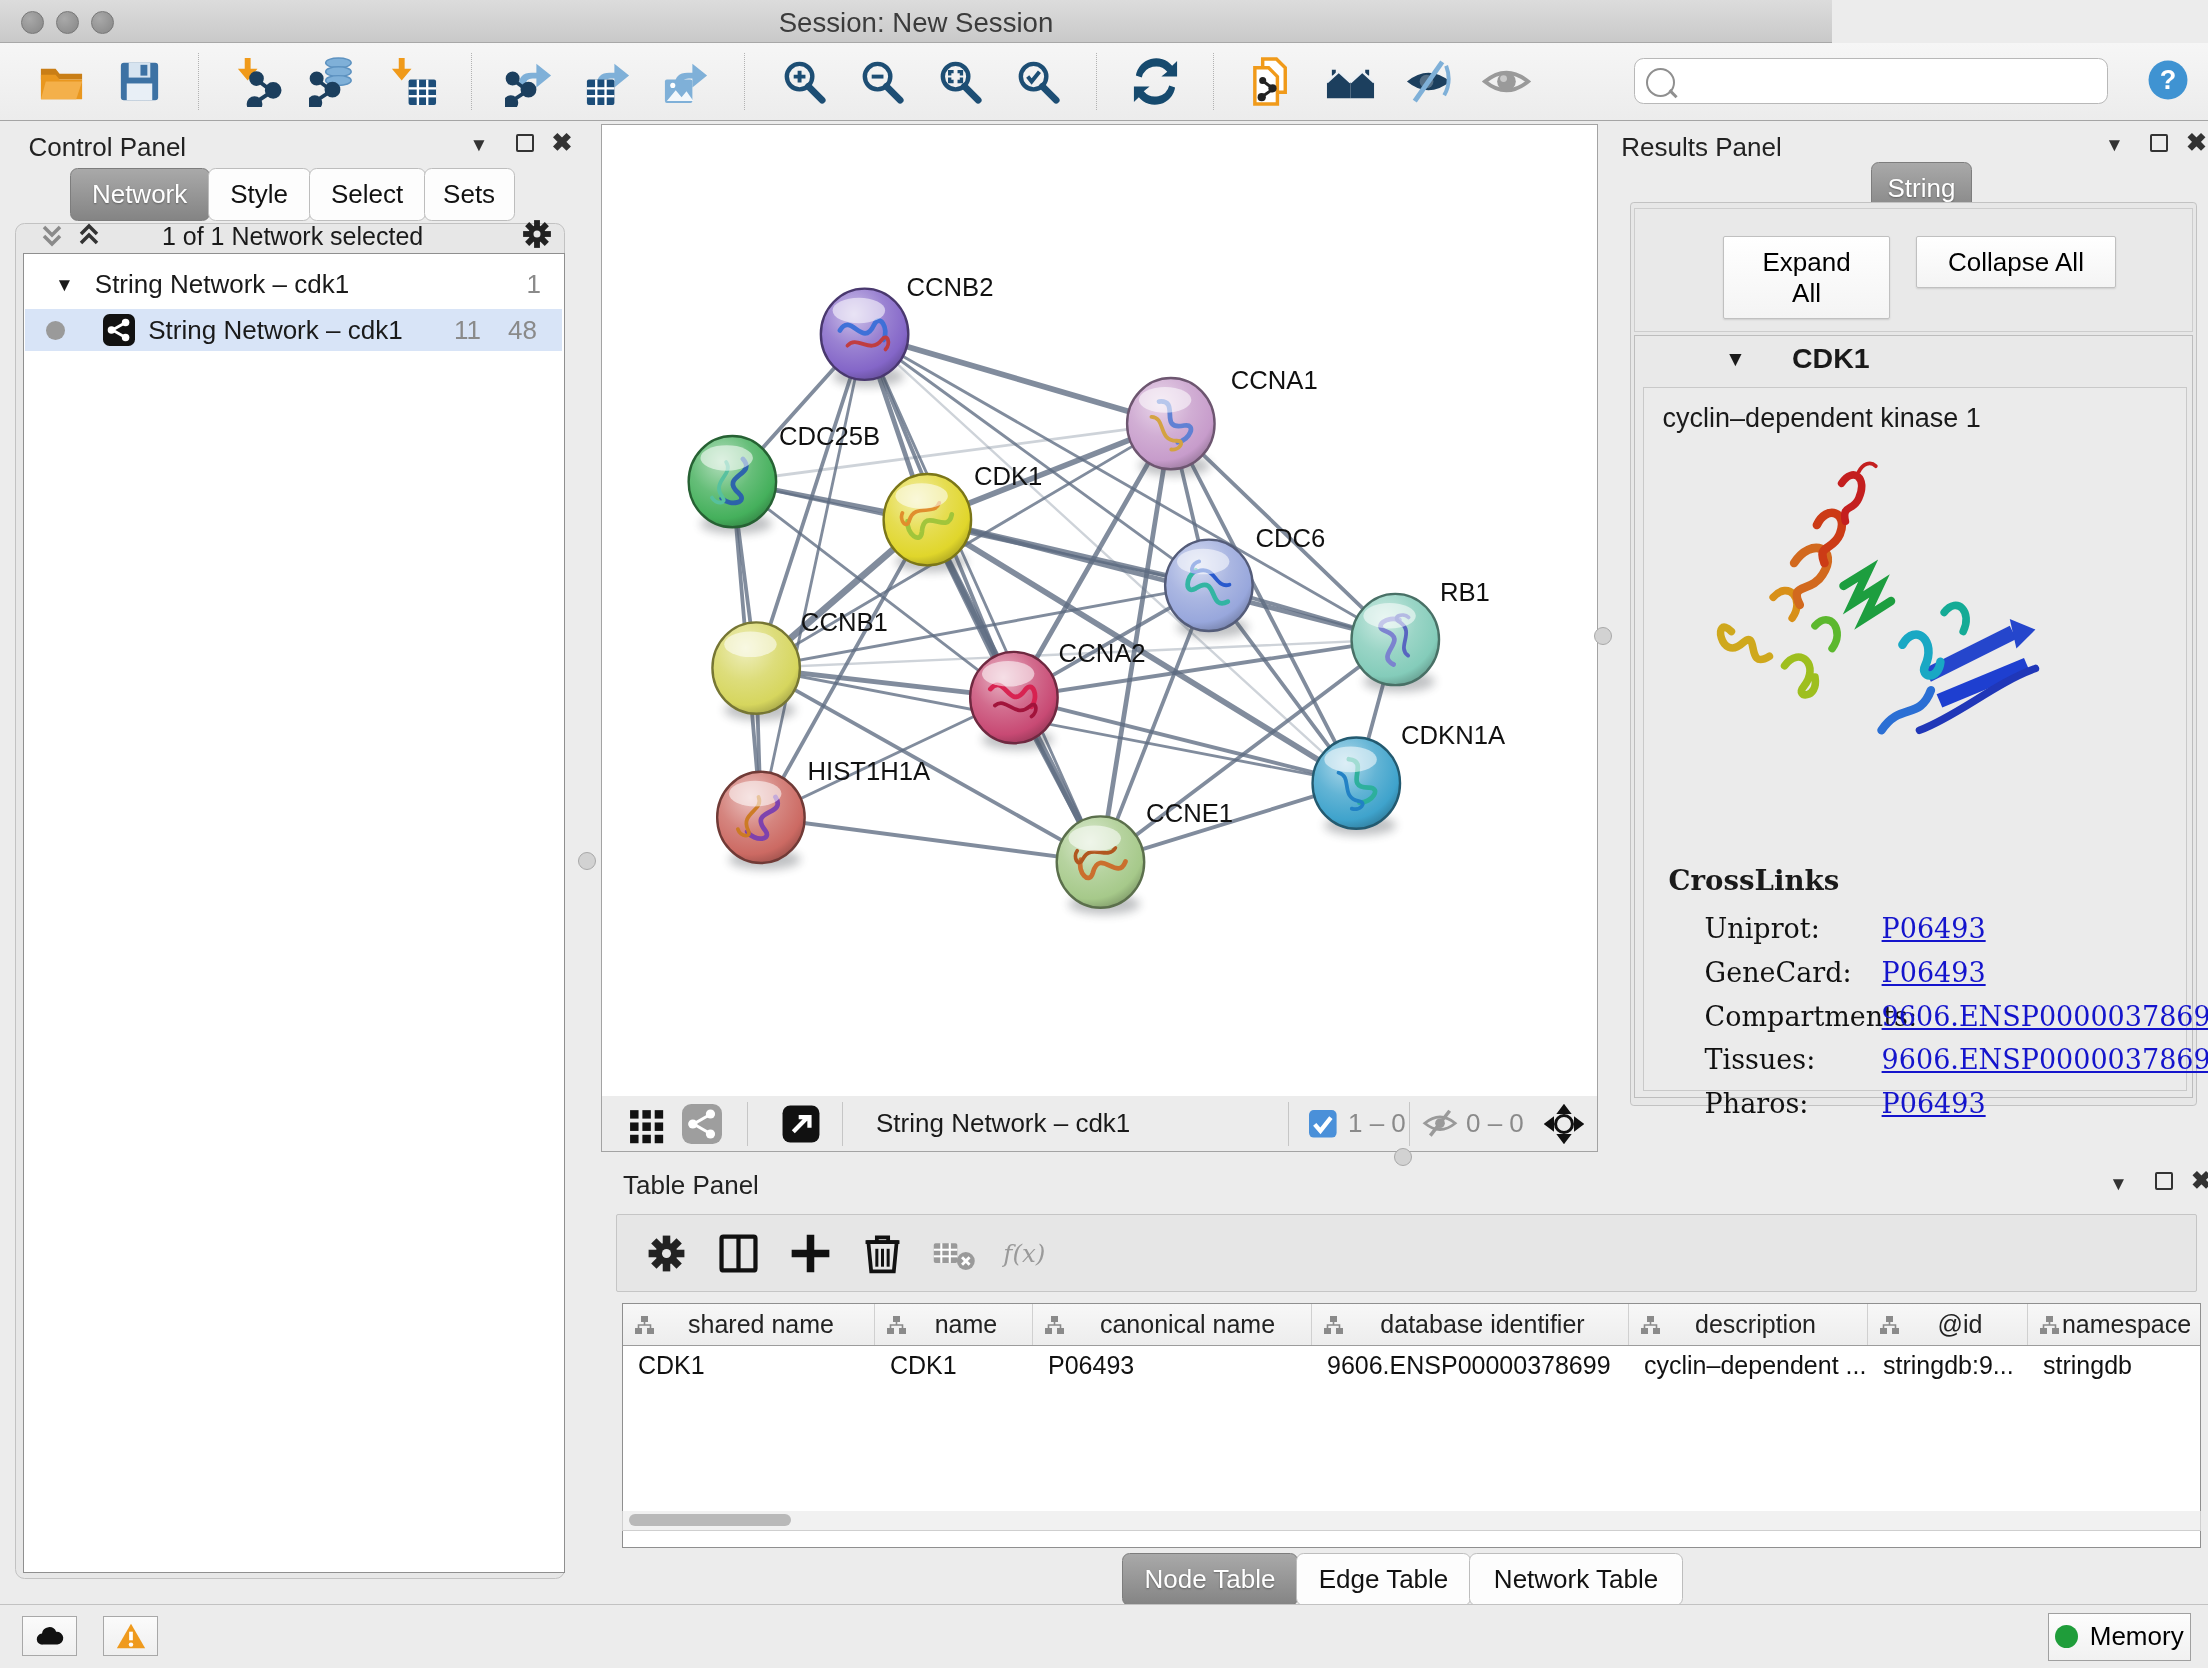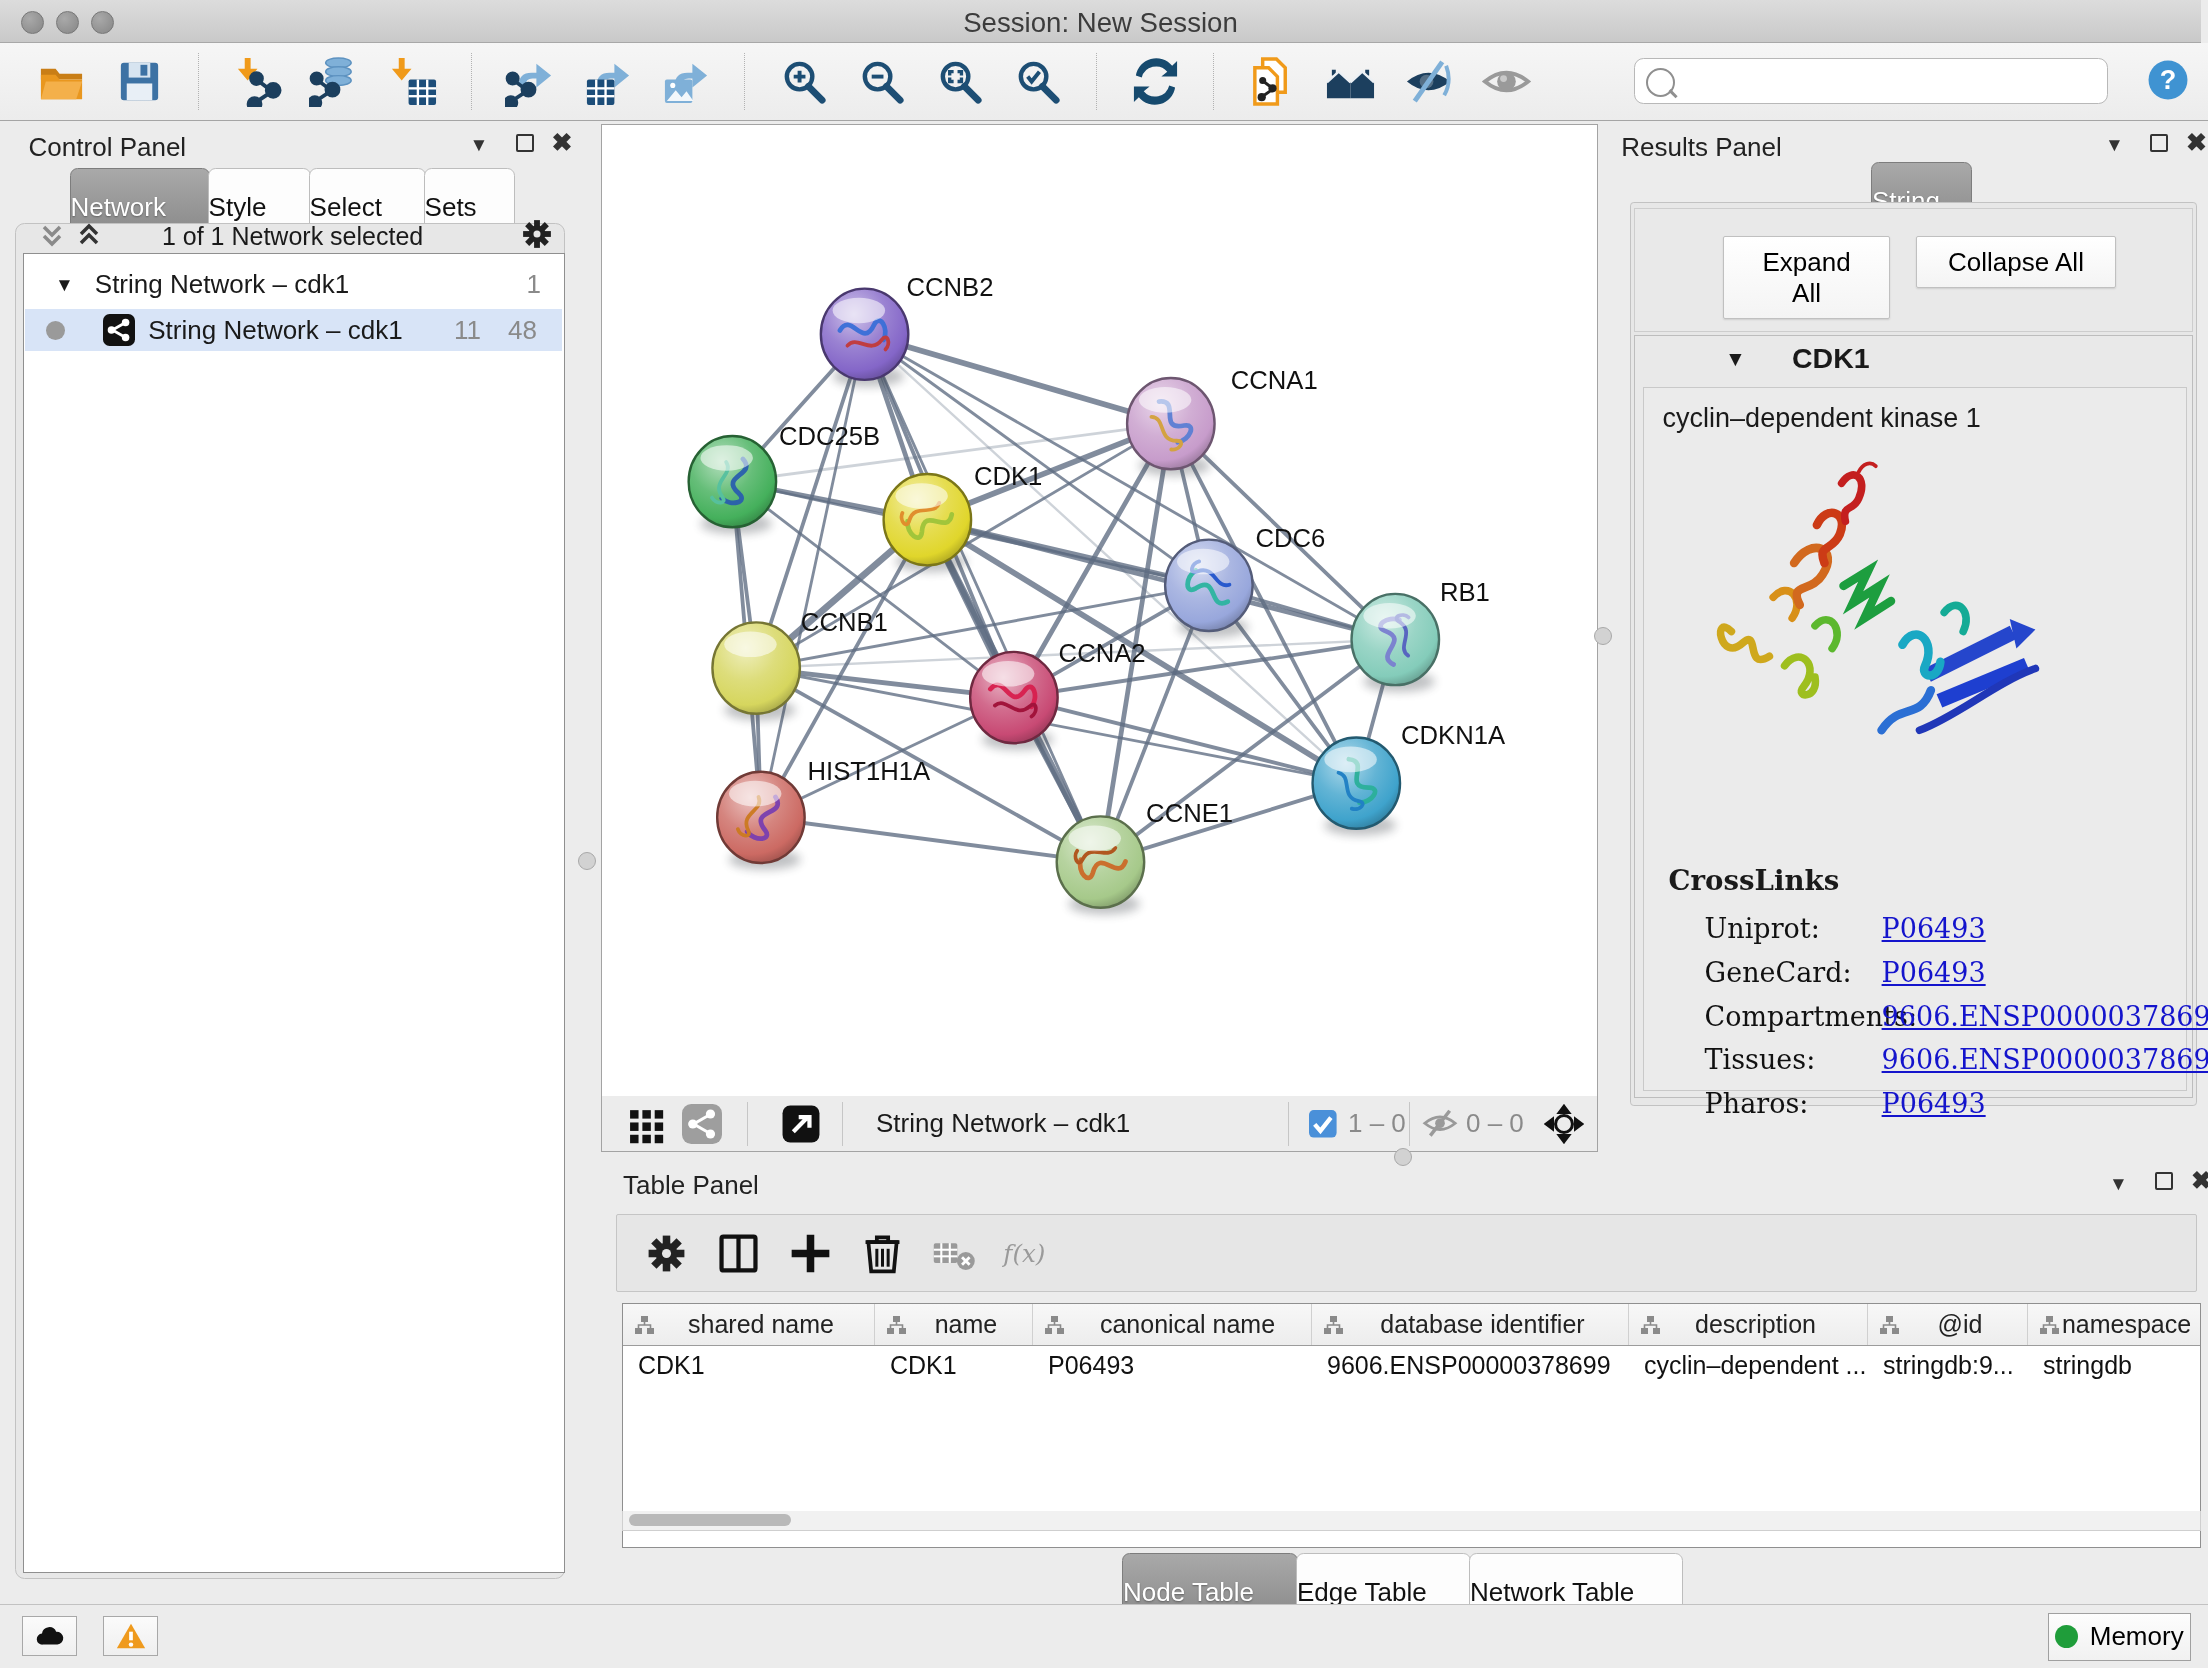--- a/index.html
+++ b/index.html
@@ -1,20 +1,20 @@
 <!DOCTYPE html>
 <html style="font-size:15px"><head>
 <meta charset="utf-8">
 <style>
   html,body{margin:0;padding:0;background:#444;}
   .window{position:relative;width:2208px;height:1668px;background:#ececec;overflow:hidden;
           font-family:"Liberation Sans",sans-serif;color:#1a1a1a;}
   .abs{position:absolute;}
   
-  .titlebar{position:absolute;left:0;top:0;width:2201px;height:42px;
+  .titlebar{position:absolute;left:0;top:0;width:1832px;height:42px;
             background:linear-gradient(#dcdcdc,#c9c9c9);border-bottom:1px solid #a8a8a8;}
   .tl{position:absolute;top:10.5px;width:21px;height:21px;border-radius:50%;
       background:radial-gradient(circle at 35% 32%,#a9a9a9,#868686);border:1px solid #777;}
   .win-title{position:absolute;top:6.7px;left:0;width:100%;text-align:center;font-size:27.6px;color:#3c3c3c;}
   
   .toolbar{position:absolute;left:0;top:43px;width:2208px;height:77px;
            background:linear-gradient(#f6f6f6,#ececec);border-bottom:1px solid #a5a5a5;}
   #toolbar-icons{position:absolute;left:36px;top:0;height:77px;display:flex;align-items:center;gap:27px;}
   .tb-btn{width:51px;height:51px;border:none;background:transparent;padding:0;cursor:pointer;}
   .tb-btn svg{width:51px;height:51px;display:block;}
@@ -23,22 +23,22 @@
                border:1.4px solid #b8b8b8;border-radius:9.5px;}
   .search-wrap .mag{position:absolute;left:11.4px;top:8.6px;width:25px;height:25px;border:2.9px solid #8f8f8f;border-radius:50%;}
   .search-wrap .mag:after{content:"";position:absolute;left:20px;top:22px;width:9.5px;height:3.3px;background:#8f8f8f;transform:rotate(45deg);}
   .search-input{position:absolute;left:49px;top:2.9px;width:409px;height:34px;border:none;outline:none;font-size:25px;background:transparent;}
   .help-btn{position:absolute;left:2146px;top:15px;width:44px;height:44px;border:none;background:transparent;padding:0;cursor:pointer;}
   
   .panel-title{font-size:26px;color:#222;}
   .ph-btn{border:none;background:none;padding:0;cursor:pointer;font-size:19px;color:#333;line-height:1;}
   .ph-float{display:inline-block;width:14.3px;height:14.3px;border:2.4px solid #333;border-radius:1.9px;}
   .ph-x{font-size:25px;font-weight:bold;}
-  .tab{display:inline-block;border:1.4px solid #bdbdbd;background:#fdfdfd;color:#111;
-       font-size:26px;border-radius:7.6px;padding:23px 0;cursor:pointer;}
+  .tab{display:inline-block;border:1.4px solid #bdbdbd;background:#fdfdfd;color:#111;text-align:center;
+       font-size:26px;border-radius:7.6px;padding:10px 0;cursor:pointer;}
   .tab.sel{background:linear-gradient(#a9a9a9,#848484);color:#fff;border-color:#7d7d7d;text-shadow:0 1px 1.9px rgba(0,0,0,.35);}
   .gbox{position:absolute;background:#e7e7e7;border:1.4px solid #c2c2c2;border-radius:9.5px;}
   
   .cp{position:absolute;left:7.6px;top:124px;width:563px;height:1453px;}
   .cp-white{position:absolute;left:15px;top:129px;width:540px;height:1318px;background:#fff;border:1.4px solid #8f8f8f;}
   .tree-row{position:absolute;left:1.4px;width:537px;height:42px;display:flex;align-items:center;font-size:26px;}
   .tree-count{color:#8a8a8a;}
   .share-chip{width:32px;height:32px;}
   
   .canvas{position:absolute;left:601px;top:124px;width:995px;height:972px;background:#fff;border:1px solid #a3a3a3;}

